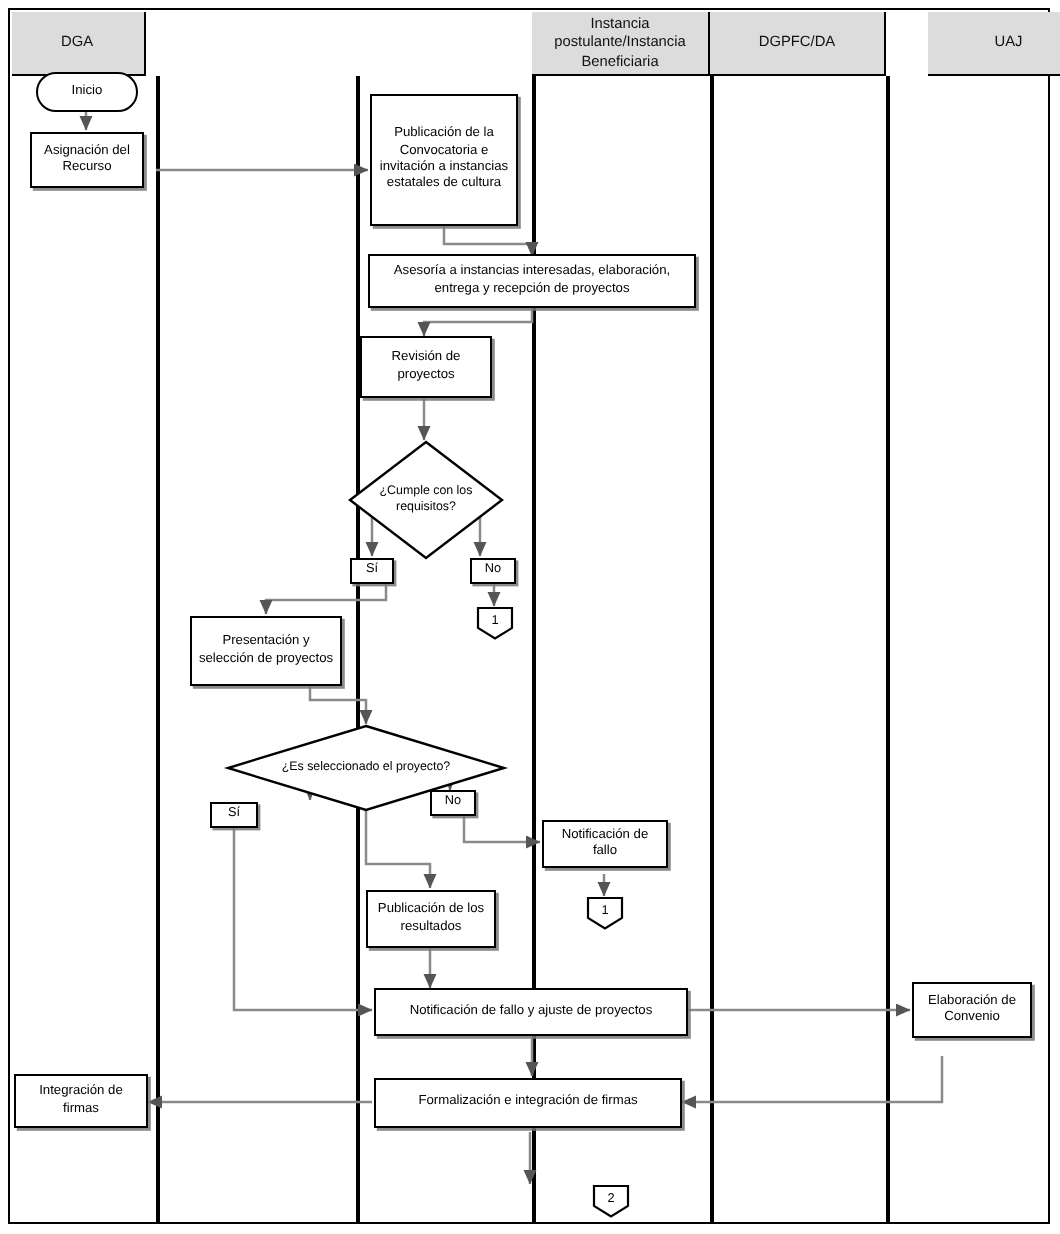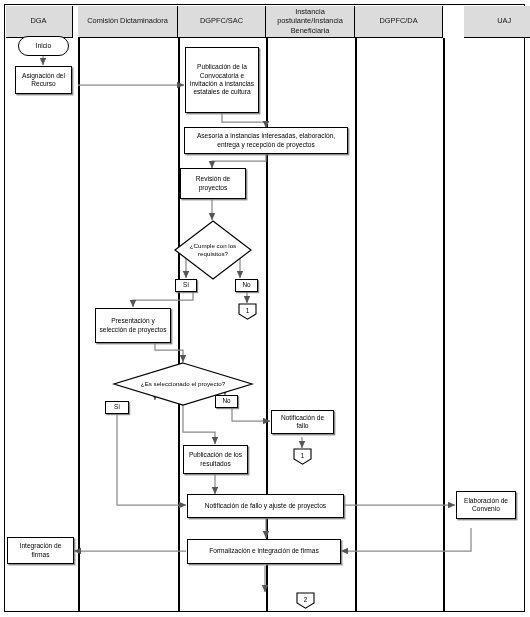--- a/index.html
+++ b/index.html
@@ -28,26 +28,20 @@
 </head>
 <body>
 
 <div id="canvas">
 
   <div id="frame"></div>
 
   <div class="hdr" style="left:5.5px;width:67px;">
       <span>DGA</span>
     </div>
-  <div class="hdr" style="left:78px;width:100px;">
-      <span>Comisión Dictaminadora</span>
-    </div>
-  <div class="hdr" style="left:178px;width:88px;">
-      <span>DGPFC/SAC</span>
-    </div>
   <div class="hdr" style="left:266px;width:89px;justify-content:center;">
       <span>Instancia postulante/Instancia Beneficiaria</span>
     </div>
   <div class="hdr" style="left:355px;width:88px;justify-content:center;">
       <span>DGPFC/DA</span>
     </div>
   <div class="hdr last" style="left:464px;width:80.5px;justify-content:center;">
       <span>UAJ</span>
     </div>
 

